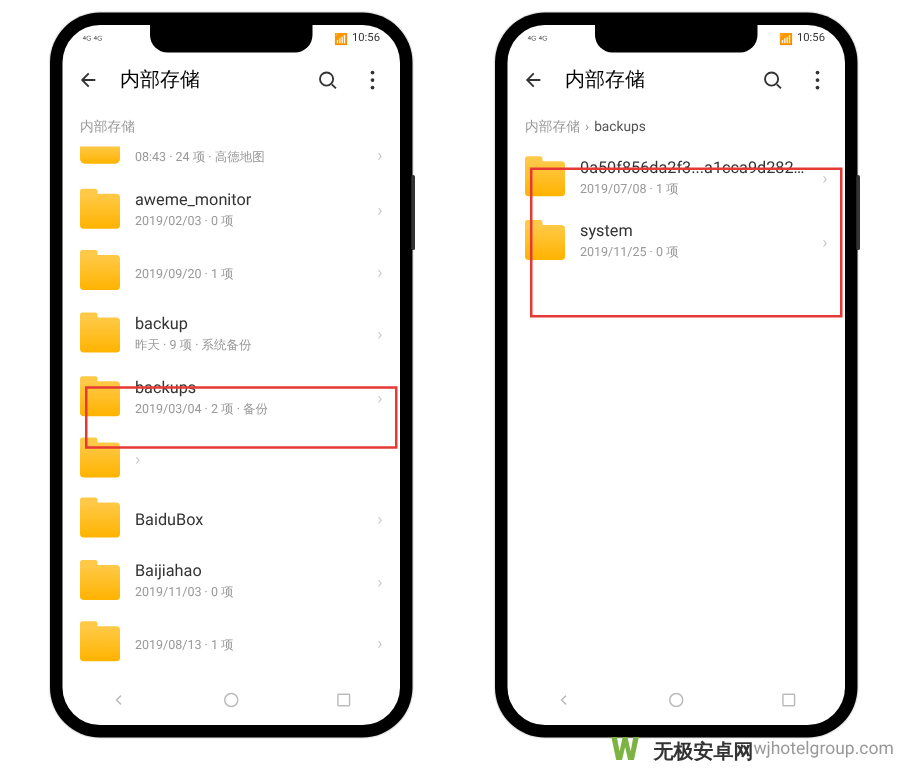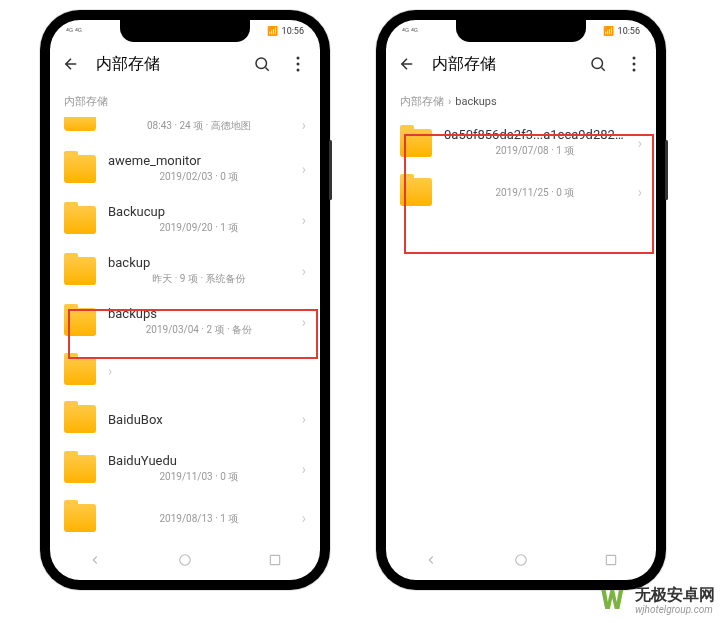--- a/index.html
+++ b/index.html
@@ -5,21 +5,21 @@
     * { margin: 0; padding: 0; box-sizing: border-box; }
     body {
       font-family: -apple-system, BlinkMacSystemFont, "Segoe UI", Roboto, sans-serif;
       background: #fff;
       width: 727px;
       height: 623px;
       position: relative;
     }
     .container {
       display: flex;
-      gap: 46px;
+      gap: 66px;
       padding: 10px 40px;
     }
     .phone {
       width: 290px;
       height: 580px;
       background: #000;
       border-radius: 40px;
       padding: 10px;
       position: relative;
       box-shadow: 0 0 0 1px rgba(0,0,0,0.1);
@@ -144,21 +144,20 @@
       font-size: 13px;
       color: #333;
       white-space: nowrap;
       overflow: hidden;
       text-overflow: ellipsis;
     }
     .item-subtitle {
       font-size: 10px;
       color: #999;
       margin-top: 2px;
-      text-align: center;
     }
     .chevron {
       color: #ccc;
       font-size: 14px;
       flex-shrink: 0;
     }
     .highlight-box {
       position: absolute;
       border: 2px solid #e53935;
       pointer-events: none;
@@ -211,32 +210,30 @@
     }
     .logo-w {
       font-size: 26px;
       font-weight: 900;
       color: #7cb342;
       letter-spacing: -3px;
       line-height: 1;
     }
     .logo-text {
       display: flex;
-      flex-direction: column;
       line-height: 1.1;
     }
     .logo-main {
       font-size: 16px;
       font-weight: 600;
       color: #333;
     }
     .logo-sub {
-      font-size: 10px;
+      font-size: 14px;
       color: #999;
-      font-style: italic;
     }
     .side-btn {
       position: absolute;
       right: -2px;
       top: 130px;
       width: 3px;
       height: 60px;
       background: #333;
       border-radius: 2px;
     }
@@ -295,21 +292,20 @@
           <div class="folder-icon"></div>
           <div class="item-text">
             <div class="item-title">aweme_monitor</div>
             <div class="item-subtitle">2019/02/03 · 0 项</div>
           </div>
           <div class="chevron">›</div>
         </div>
         <div class="list-item">
           <div class="folder-icon"></div>
           <div class="item-text">
-            <div class="item-title">Backucup</div>
             <div class="item-subtitle">2019/09/20 · 1 项</div>
           </div>
           <div class="chevron">›</div>
         </div>
         <div class="list-item">
           <div class="folder-icon"></div>
           <div class="item-text">
             <div class="item-title">backup</div>
             <div class="item-subtitle">昨天 · 9 项 · 系统备份</div>
           </div>
@@ -330,21 +326,21 @@
         <div class="list-item">
           <div class="folder-icon"></div>
           <div class="item-text">
             <div class="item-title">BaiduBox</div>
           </div>
           <div class="chevron">›</div>
         </div>
         <div class="list-item">
           <div class="folder-icon"></div>
           <div class="item-text">
-            <div class="item-title">BaiduYuedu</div>
+            <div class="item-title">Baijiahao</div>
             <div class="item-subtitle">2019/11/03 · 0 项</div>
           </div>
           <div class="chevron">›</div>
         </div>
         <div class="list-item">
           <div class="folder-icon"></div>
           <div class="item-text">
             <div class="item-subtitle">2019/08/13 · 1 项</div>
           </div>
           <div class="chevron">›</div>
@@ -415,20 +411,21 @@
           <div class="folder-icon"></div>
           <div class="item-text">
             <div class="item-title">0a50f856da2f3...a1cca9d2824d</div>
             <div class="item-subtitle">2019/07/08 · 1 项</div>
           </div>
           <div class="chevron">›</div>
         </div>
         <div class="list-item">
           <div class="folder-icon"></div>
           <div class="item-text">
+            <div class="item-title">system</div>
             <div class="item-subtitle">2019/11/25 · 0 项</div>
           </div>
           <div class="chevron">›</div>
         </div>
       </div>
       <div class="highlight-box hl-right"></div>
       <div class="nav-bar">
         <div class="nav-btn">
             <svg width="14" height="14" viewBox="0 0 24 24" fill="none" stroke="#bbb" stroke-width="2">
               <path d="M15 18l-6-6 6-6"></path>

